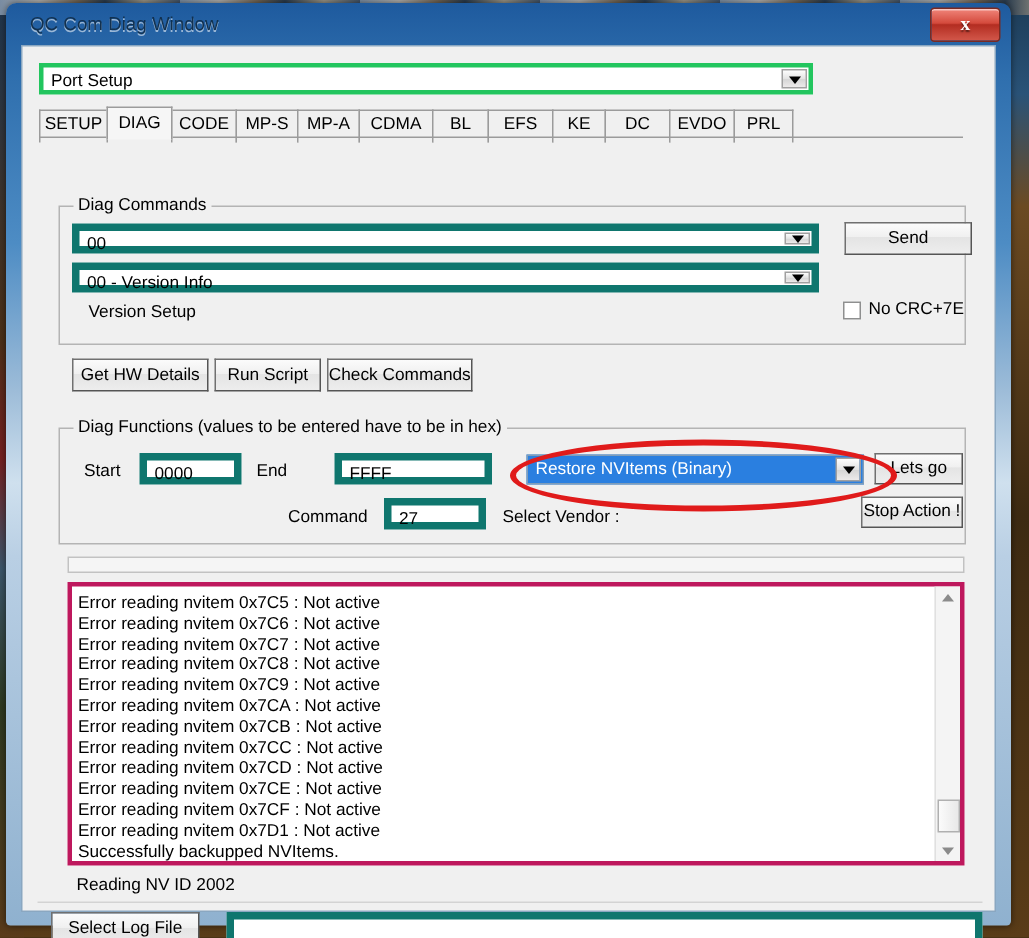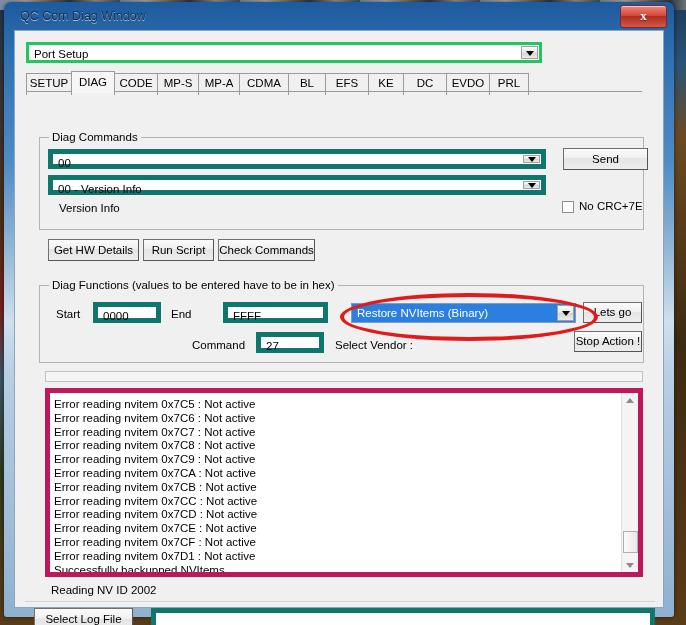--- a/index.html
+++ b/index.html
@@ -176,21 +176,21 @@
 
   
   #thin-sep{
     position:absolute;left:30px;top:340px;width:598px;height:11px;
     border:1px solid #c2c2c2;background:#f5f5f5;box-sizing:border-box;
   }
 
   
   #log-box{
     position:absolute;left:30px;top:357px;width:598px;height:189px;
-    background:#fff;border:5px solid #be185d;box-sizing:border-box;
+    background:#fff;border:3px solid #be185d;box-sizing:border-box;
     overflow:hidden;
   }
   #log-lines{
     position:absolute;left:4px;top:5px;right:22px;
     font-size:11.5px;line-height:13.8px;color:#000;white-space:pre;
   }
   #log-scrollbar{
     position:absolute;right:0;top:0;bottom:0;width:17px;
     background:#f4f4f4;border-left:1px solid #e0e0e0;box-sizing:border-box;
     cursor:pointer;
@@ -279,21 +279,21 @@
 
     <div id="cmd-desc-combo" class="tbox">
       <div class="val">00 - Version Info</div>
       <div class="combo-arrow"></div>
     </div>
 
     <div id="send-button" class="btn">
       <span>Send</span>
     </div>
 
-    <div id="version-info-label">Version Info</div>
+    <div id="version-info-label">Version Setup</div>
 
     <div id="crc-checkbox-wrap">
       <div id="crc-box"></div>
       <div id="crc-label">No CRC+7E</div>
     </div>
 
     <div id="get-hw-button" class="btn">
       <span>Get HW Details</span>
     </div>
     <div id="run-script-button" class="btn">

